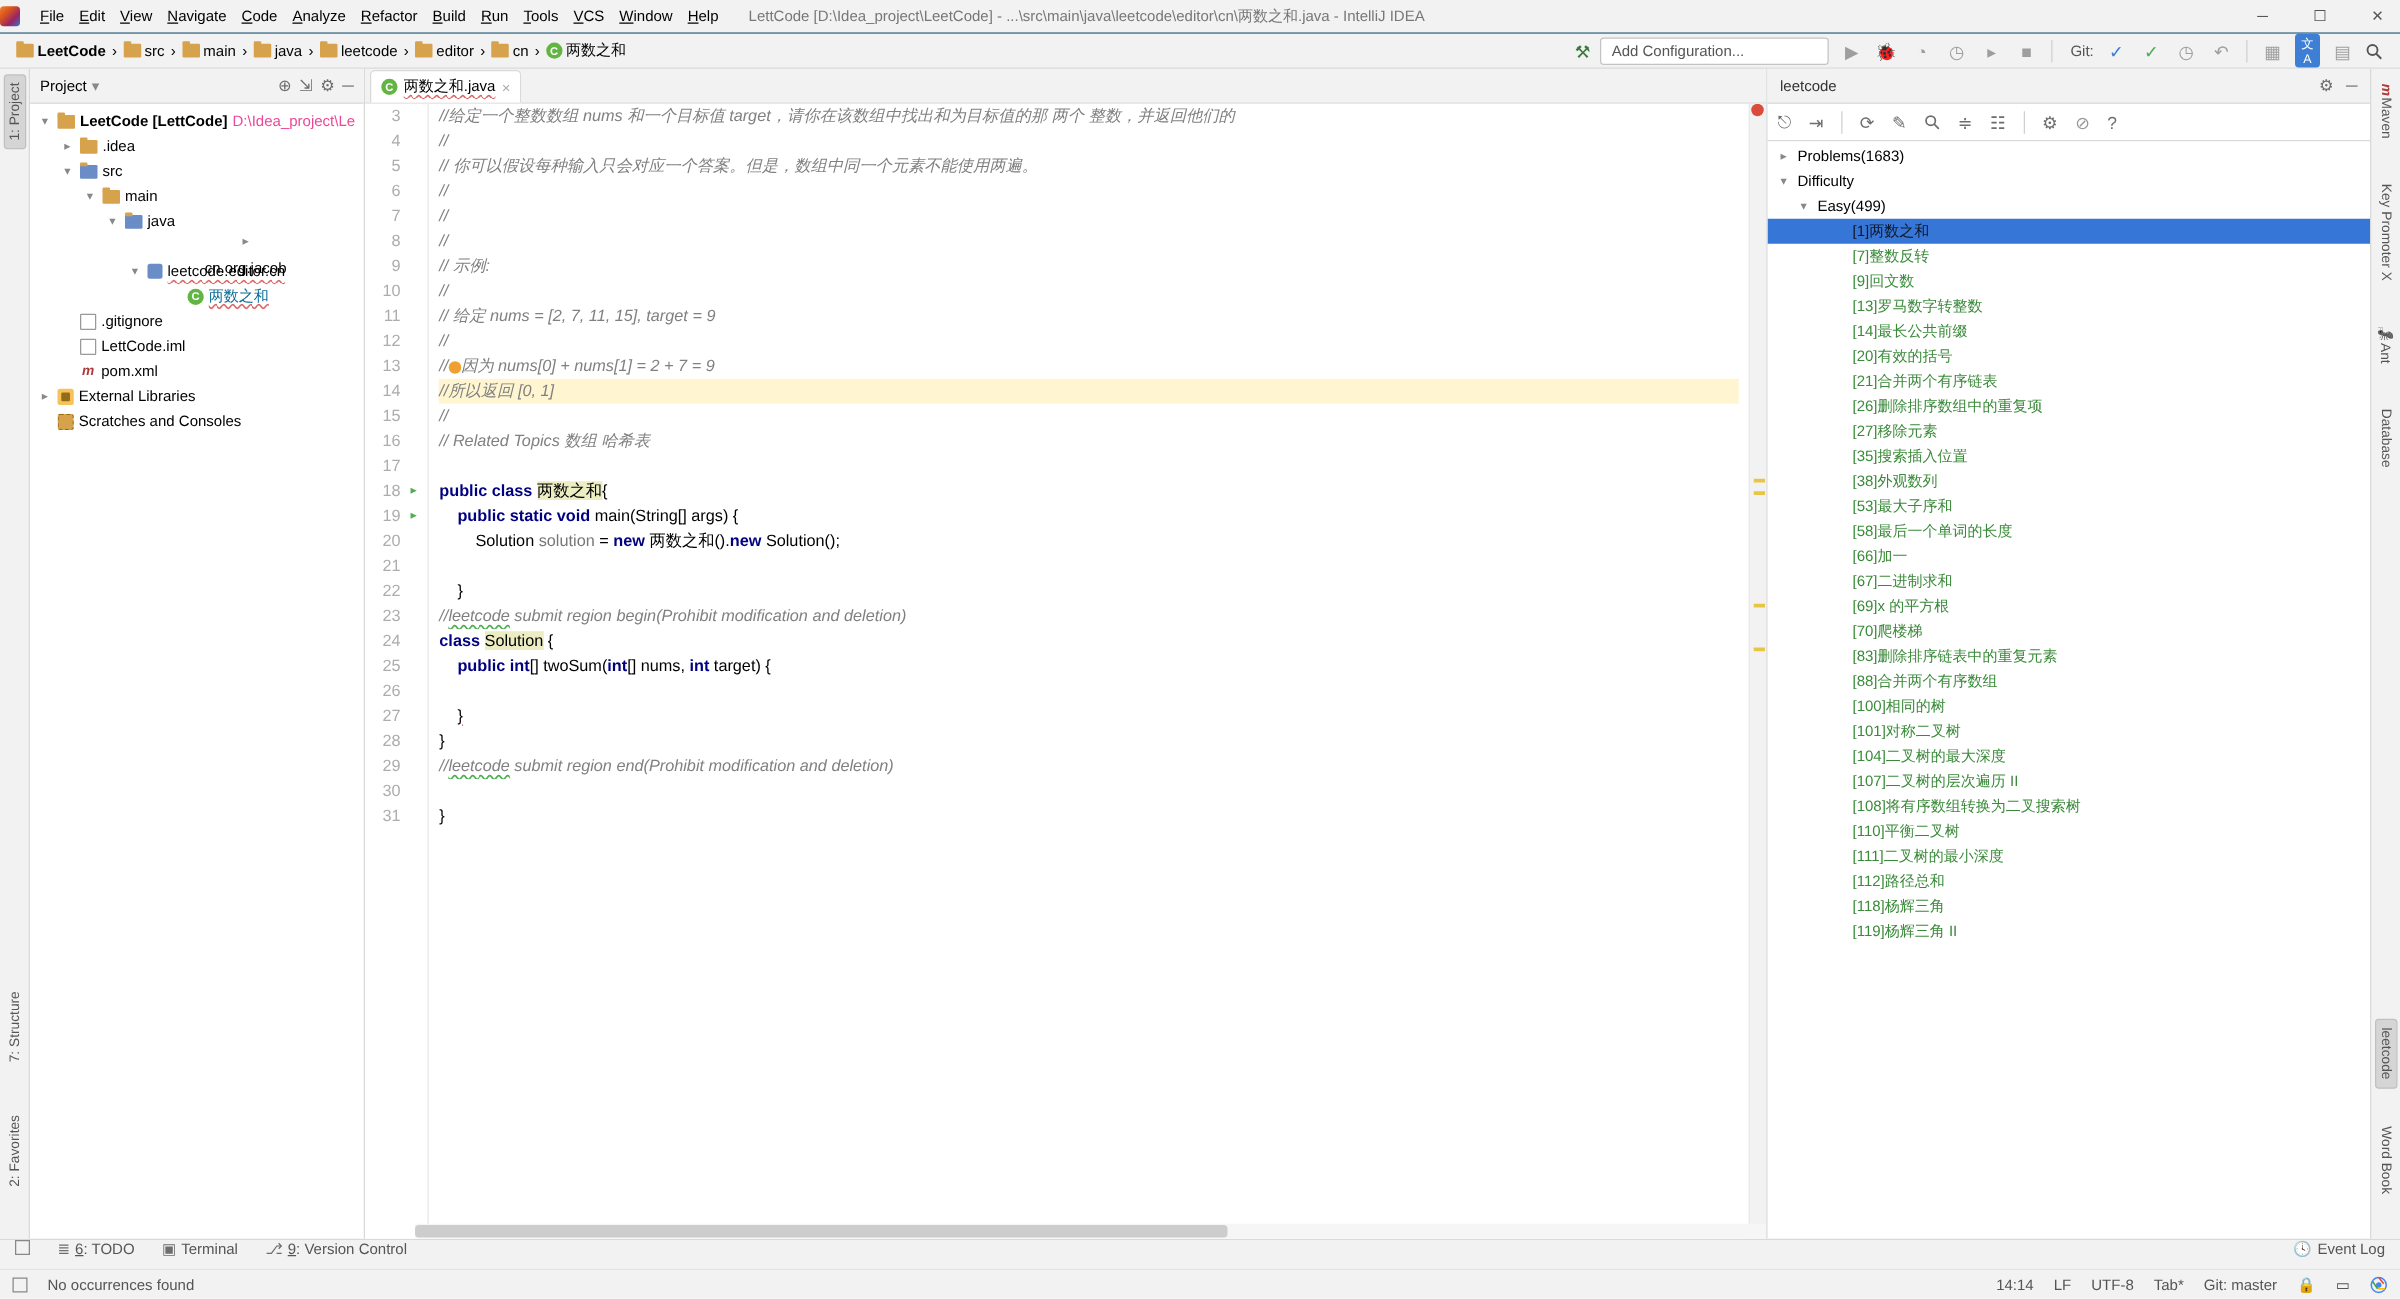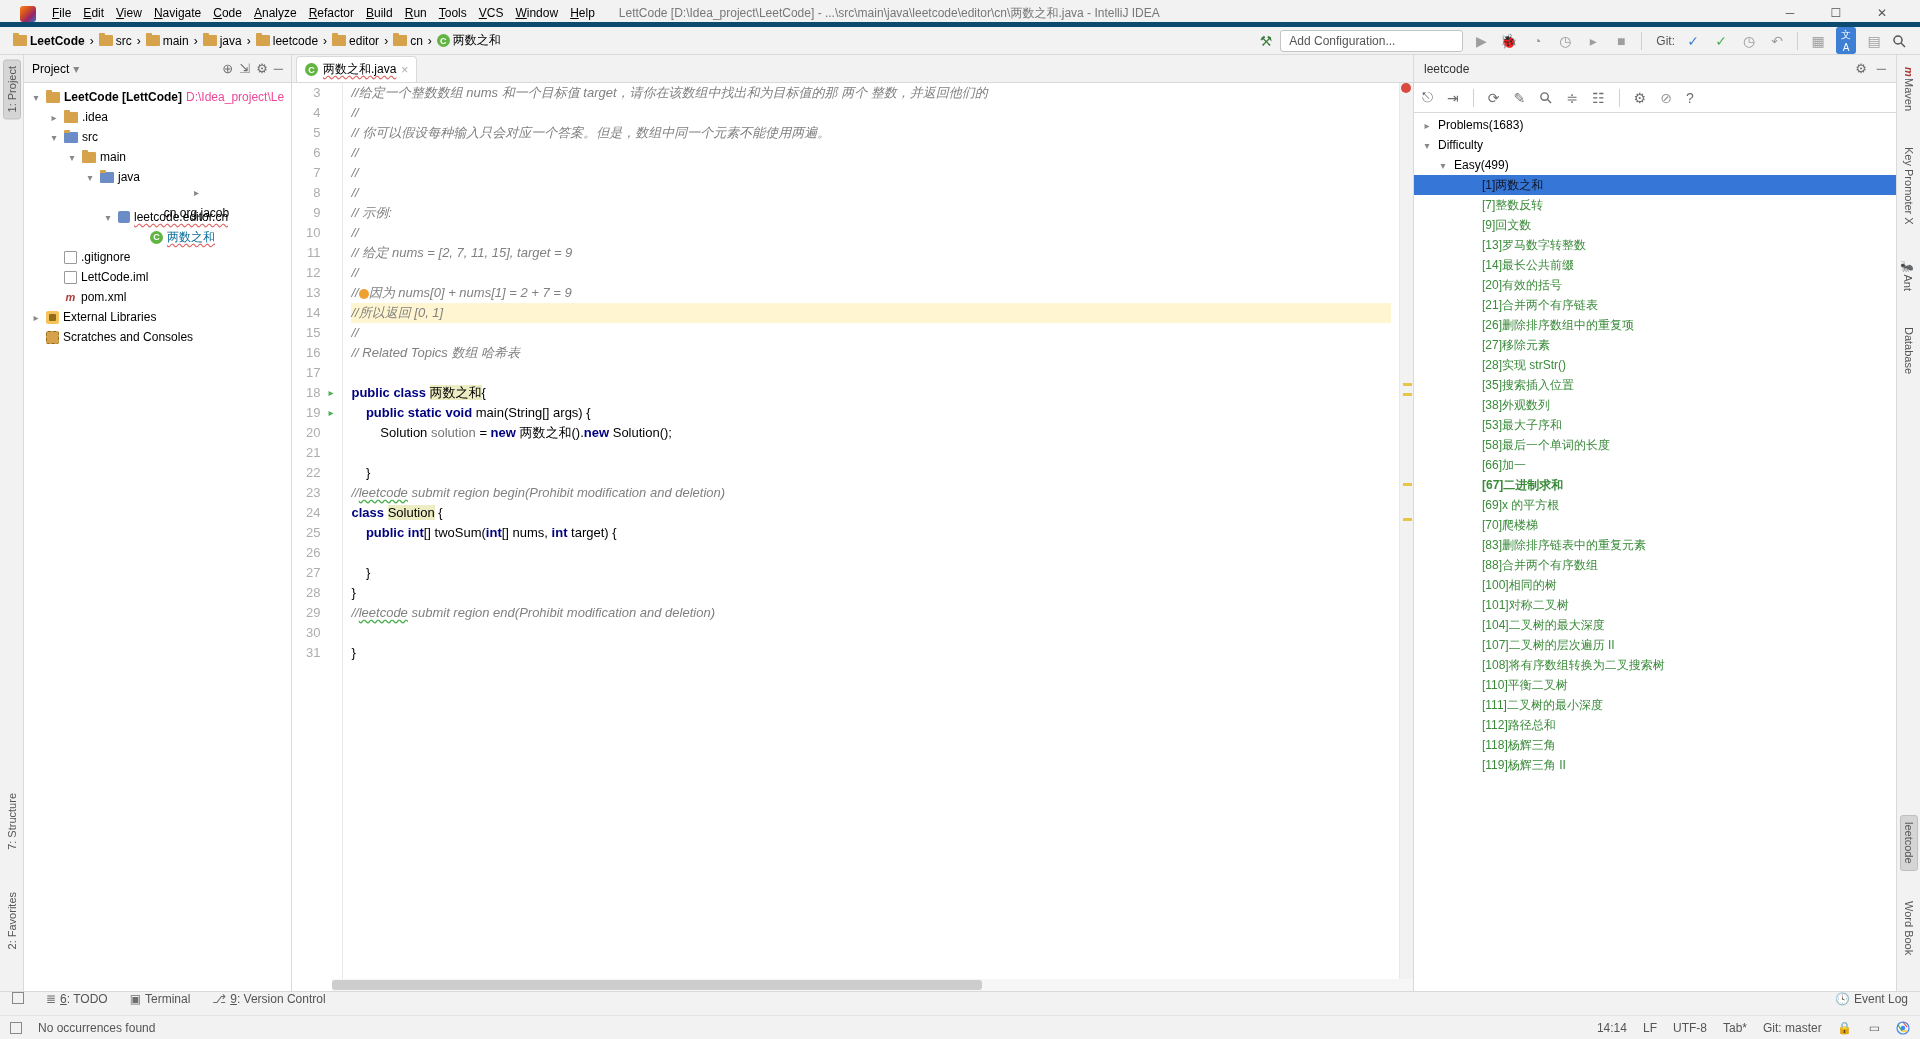--- a/index.html
+++ b/index.html
@@ -1,20 +1,20 @@
 <!DOCTYPE html>
 <html><head>
 <meta charset="utf-8">
 <style>
 * { box-sizing: border-box; margin: 0; padding: 0; font-family: "Segoe UI", Arial, sans-serif; }
 body { font-size: 12px; background: #f2f2f2; color: #000; overflow: hidden; }
 .root { width: 1920px; height: 1039px; display: flex; flex-direction: column; background: #fff; }
 
 
-.menubar { height: 27px; background: #f2f2f2; display: flex; align-items: flex-end; padding: 0 20px; border-bottom: 5px solid #0c4a6e; }
+.menubar { height: 27px; background: #f2f2f2; display: flex; align-items: center; padding: 0 0; border-bottom: 1px solid #0c4a6e; }
 .app-icon { width: 16px; height: 16px; background: linear-gradient(135deg,#f77f2e,#d6531f,#982468,#3178c6); border-radius: 3px; margin-right: 10px; }
 .menu-item { padding: 2px 6px; cursor: pointer; }
 .menu-item u { text-decoration: underline; }
 .win-title { margin-left: 18px; color: #777; flex: 1; white-space: nowrap; overflow: hidden; }
 .win-controls { display: flex; gap: 18px; padding-right: 4px; }
 .win-btn { width: 28px; height: 18px; display: flex; align-items: center; justify-content: center; color: #555; }
 
 
 .navrow { height: 28px; background: #f2f2f2; display: flex; align-items: center; padding: 0 8px; border-bottom: 1px solid #d9d9d9; }
 .crumb { display: flex; align-items: center; gap: 3px; padding: 0 5px; }
@@ -449,38 +449,35 @@
             <div class="rn" style="padding-left: 68px;">
               <span class="green">[21]合并两个有序链表</span>
             </div>
             <div class="rn" style="padding-left: 68px;">
               <span class="green">[26]删除排序数组中的重复项</span>
             </div>
             <div class="rn" style="padding-left: 68px;">
               <span class="green">[27]移除元素</span>
             </div>
             <div class="rn" style="padding-left: 68px;">
-              <span class="green">[28]实现 strStr()</span>
-            </div>
-            <div class="rn" style="padding-left: 68px;">
               <span class="green">[35]搜索插入位置</span>
             </div>
             <div class="rn" style="padding-left: 68px;">
               <span class="green">[38]外观数列</span>
             </div>
             <div class="rn" style="padding-left: 68px;">
               <span class="green">[53]最大子序和</span>
             </div>
             <div class="rn" style="padding-left: 68px;">
               <span class="green">[58]最后一个单词的长度</span>
             </div>
             <div class="rn" style="padding-left: 68px;">
               <span class="green">[66]加一</span>
             </div>
-            <div class="rn" style="padding-left: 68px; font-weight: bold;">
+            <div class="rn" style="padding-left: 68px;">
               <span class="green">[67]二进制求和</span>
             </div>
             <div class="rn" style="padding-left: 68px;">
               <span class="green">[69]x 的平方根</span>
             </div>
             <div class="rn" style="padding-left: 68px;">
               <span class="green">[70]爬楼梯</span>
             </div>
             <div class="rn" style="padding-left: 68px;">
               <span class="green">[83]删除排序链表中的重复元素</span>

